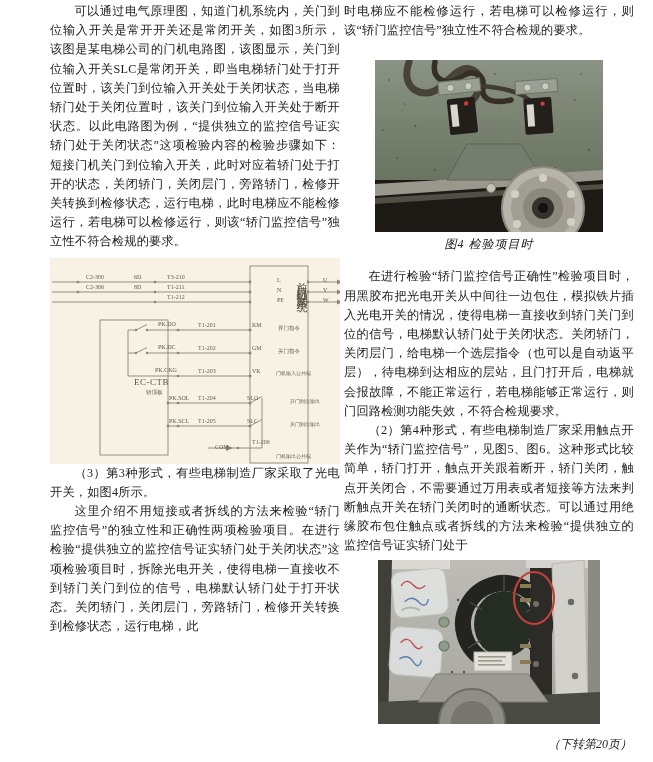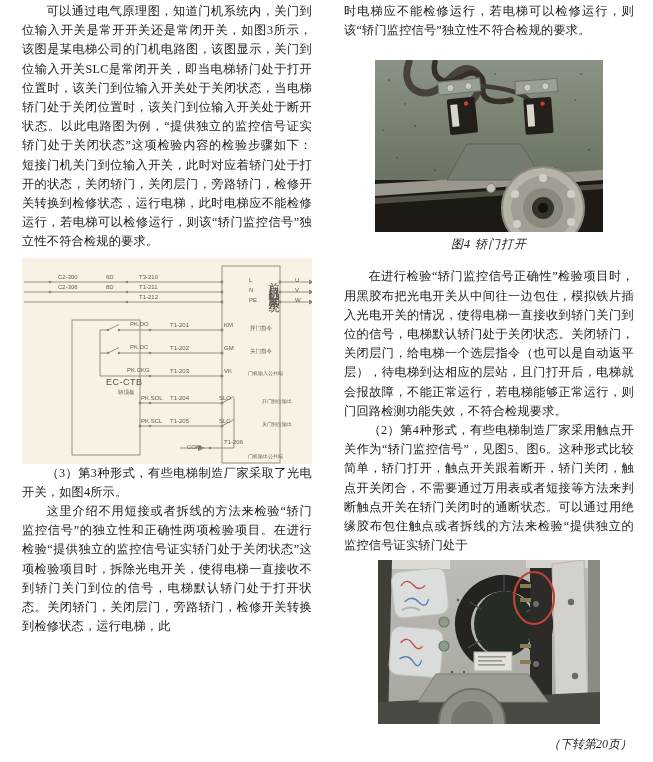--- a/index.html
+++ b/index.html
@@ -1,30 +1,30 @@
 <!DOCTYPE html>
 <html><head>
 <meta charset="utf-8">
 <style>
   html,body{margin:0;padding:0;background:#e8e8e8;}
   .page{position:relative;width:653px;height:762px;background:#ffffff;overflow:hidden;
         font-family:"Liberation Serif","DejaVu Serif",serif;color:#1c1c1c;}
   .col{position:absolute;top:2px;width:290px;height:760px;overflow:hidden;}
-  .col-left{left:22px;}
+  .col-left{left:50px;}
   .col-right{left:344px;}
   p.body{margin:0;font-size:12.2px;line-height:19.2px;text-align:justify;text-indent:2em;
          letter-spacing:0.2px;}
   p.noindent{text-indent:0;}
   .caption{text-align:center;font-size:12px;font-style:italic;margin:4px 0 0 0;
            letter-spacing:1px;color:#222;}
   .note{ text-align:right;font-size:12px;font-style:italic;margin-top:12px;padding-right:2px;}
   
   .fig3{position:relative;width:290px;height:206px;margin-top:6px;background:#f7f2e4;}
   .fig3 svg{position:absolute;left:0;top:0;}
-  .dl{position:absolute;font-family:Liberation Sans, sans-serif;
+  .dl{position:absolute;font-family:Liberation Serif, serif;
       font-size:6px;color:#5f5b50;white-space:nowrap;line-height:1;padding-left:24px;}
   .dl.cjk{font-size:5.5px;}
   .dl.boxname{font-size:9px;color:#56524a;letter-spacing:0.5px;}
   .dl.vtitle{writing-mode:vertical-rl;font-size:11px;letter-spacing:3px;color:#4e4a42;}
   
   .photo{display:block;margin:0 auto;}
   .fig4wrap{margin-top:20px;}
   .fig5wrap{margin-top:5px;}
 </style>
 </head>
@@ -222,21 +222,21 @@
             <circle cx="196" cy="134" r="4" fill="#d2cfc5"></circle>
           <circle cx="140" cy="134" r="4" fill="#d2cfc5"></circle>
             <circle cx="142" cy="164" r="4" fill="#d2cfc5"></circle>
           <circle cx="196" cy="162" r="4" fill="#d2cfc5"></circle>
           <circle cx="168" cy="148" r="11" fill="#35322c"></circle>
           <circle cx="168" cy="148" r="5" fill="#13110d"></circle>
         </g>
         <circle cx="116" cy="128" r="4.5" fill="#c3c0b6" stroke="#84816f" stroke-width="1"></circle>
       </svg>
     </div>
-    <p class="caption">图4 轿门打开</p>
+    <p class="caption">图4 检验项目时</p>
 
     <p class="body" style="margin-top:14px">在进行检验“轿门监控信号正确性”检验项目时，用黑胶布把光电开关从中间往一边包住，模拟铁片插入光电开关的情况，使得电梯一直接收到轿门关门到位的信号，电梯默认轿门处于关闭状态。关闭轿门，关闭层门，给电梯一个选层指令（也可以是自动返平层），待电梯到达相应的层站，且门打开后，电梯就会报故障，不能正常运行，若电梯能够正常运行，则门回路检测功能失效，不符合检规要求。</p>
     <p class="body">（2）第4种形式，有些电梯制造厂家采用触点开关作为“轿门监控信号”，见图5、图6。这种形式比较简单，轿门打开，触点开关跟着断开，轿门关闭，触点开关闭合，不需要通过万用表或者短接等方法来判断触点开关在轿门关闭时的通断状态。可以通过用绝缘胶布包住触点或者拆线的方法来检验“提供独立的监控信号证实轿门处于</p>
 
     <div class="fig5wrap">
       <svg class="photo" width="222" height="164" viewBox="0 0 222 164">
         <defs>
           <linearGradient id="g5bg" x1="0" y1="0" x2="0" y2="1">
             <stop offset="0" stop-color="#bdbcb6"></stop>
               <stop offset="1" stop-color="#a5a49d"></stop>

